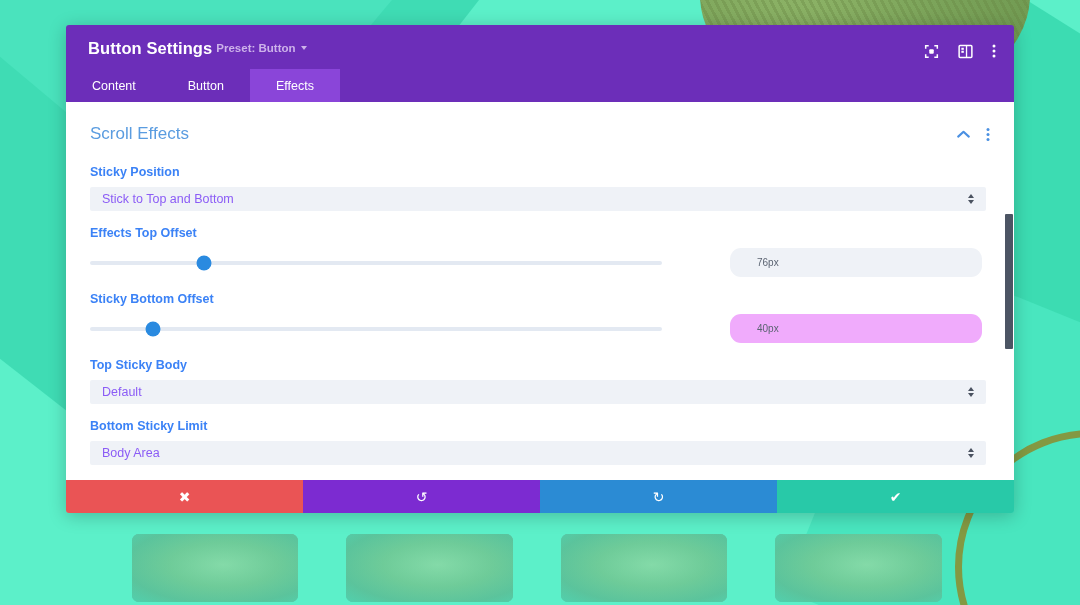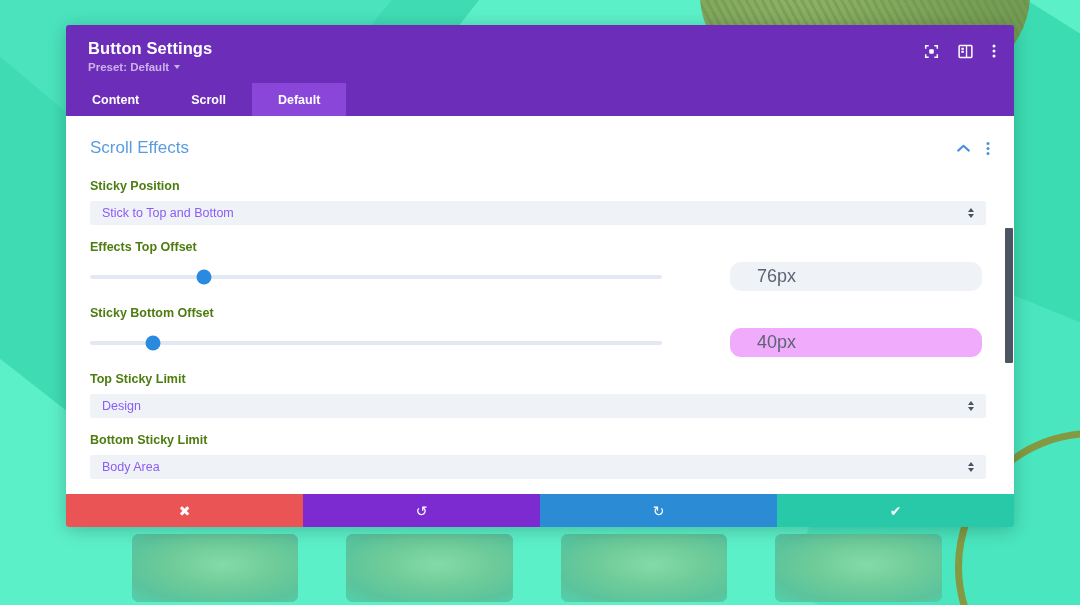--- a/index.html
+++ b/index.html
@@ -102,21 +102,21 @@
   }
 
   .modal-header {
     background: #6c2eb9;
     padding: 14px 18px 10px 22px;
     display: flex;
     align-items: flex-start;
     justify-content: space-between;
     border-radius: 3px 3px 0 0;
   }
-  .mh-left { display: flex; flex-direction: column; gap: 4px; }
+  .mh-left { display: flex; flex-direction: row; gap: 4px; }
   .modal-title {
     color: #ffffff;
     font-size: 16.5px;
     font-weight: bold;
     letter-spacing: .1px;
     line-height: 1.1;
   }
   .modal-preset {
     color: #cdb2ea;
     font-size: 11.5px;
@@ -141,21 +141,21 @@
     display: flex;
     height: 33px;
   }
   .tab {
     display: flex;
     align-items: center;
     justify-content: center;
     padding: 0 26px;
     color: #ffffff;
     font-size: 12.5px;
-    font-weight: bold;
+    font-weight: normal;
     cursor: pointer;
     user-select: none;
   }
   .tab.active { background: #8a45d9; }
 
   
   .modal-body {
     background: #ffffff;
     height: 378px;
     position: relative;
@@ -172,21 +172,21 @@
   .section-title {
     color: #5a9ce0;
     font-size: 17px;
     font-weight: normal;
   }
   .section-tools { display: flex; align-items: center; gap: 16px; }
   .sec-icon { cursor: pointer; line-height: 0; }
 
   .field { margin-top: 15px; }
   .field-label {
-    color: #4d7c0f;
+    color: #3b82f6;
     font-size: 12.5px;
     font-weight: bold;
     margin-bottom: 8px;
   }
 
   .select-wrap { position: relative; width: 896px; }
   .select-box {
     width: 100%;
     height: 24px;
     background: #eff2f7;
@@ -250,21 +250,21 @@
     cursor: pointer;
   }
   .range-value {
     margin-left: 68px;
     width: 252px;
     height: 29px;
     background: #eff2f7;
     border: none;
     border-radius: 11px;
     color: #5b6472;
-    font-size: 18px;
+    font-size: 10px;
     font-family: "Liberation Sans", sans-serif;
     padding: 0 27px;
     box-sizing: border-box;
   }
 
   
   .scroll-track {
     position: absolute;
     right: 0; top: 0;
     width: 10px;
@@ -322,21 +322,21 @@
         <i></i>
       </div>
   </div>
 
   <div class="modal">
 
     <div class="modal-header" style="background: rgb(108, 46, 185);">
       <div class="mh-left">
         <div class="modal-title">Button Settings</div>
         <div class="modal-preset">
-          <span>Preset: Default</span>
+          <span>Preset: Button</span>
           <span class="preset-caret"></span>
         </div>
       </div>
       <div class="mh-right">
         <span class="hdr-icon">
           <svg width="15" height="15" viewBox="0 0 16 16">
             <path d="M1 1h4v1.6H2.6V5H1V1zm10 0h4v4h-1.6V2.6H11V1zM1 11h1.6v2.4H5V15H1v-4zm12.4 0H15v4h-4v-1.6h2.4V11z" fill="#ffffff"></path>
             <rect x="5.6" y="5.6" width="4.8" height="4.8" rx="1" fill="#ffffff"></rect>
           </svg>
         </span>
@@ -353,22 +353,22 @@
             <circle cx="2" cy="3" r="1.5" fill="#ffffff"></circle>
             <circle cx="2" cy="8" r="1.5" fill="#ffffff"></circle>
             <circle cx="2" cy="13" r="1.5" fill="#ffffff"></circle>
           </svg>
         </span>
       </div>
     </div>
 
     <div class="tabs" style="background: rgb(108, 46, 185);">
       <div class="tab">Content</div>
-      <div class="tab">Scroll</div>
-      <div class="tab active" style="background: rgb(138, 69, 217);">Default</div>
+      <div class="tab">Button</div>
+      <div class="tab active" style="background: rgb(138, 69, 217);">Effects</div>
     </div>
 
     <div class="modal-body">
       <div class="body-inner">
 
         <div class="section-head">
           <div class="section-title" style="color: rgb(90, 156, 224); text-align: right;">Scroll Effects</div>
           <div class="section-tools">
             <span class="sec-icon">
               <svg width="13" height="9" viewBox="0 0 13 9">
@@ -414,23 +414,23 @@
             <div class="range-area">
               <div class="range-track">
                 <div class="range-handle" id="handleBottom" style="left: 11%; background: rgb(42, 138, 224);"></div>
               </div>
             </div>
             <input class="range-value" type="text" value="40px" style="background: #f0abfc;">
           </div>
         </div>
 
         <div class="field">
-          <div class="field-label">Top Sticky Limit</div>
+          <div class="field-label">Top Sticky Body</div>
           <div class="select-wrap">
-            <div class="select-box" style="background: rgb(239, 242, 247);">Design</div>
+            <div class="select-box" style="background: rgb(239, 242, 247);">Default</div>
             <span class="select-arrows">
               <span class="arr-up"></span>
                 <span class="arr-dn"></span>
             </span>
           </div>
         </div>
 
         <div class="field">
           <div class="field-label">Bottom Sticky Limit</div>
           <div class="select-wrap">

